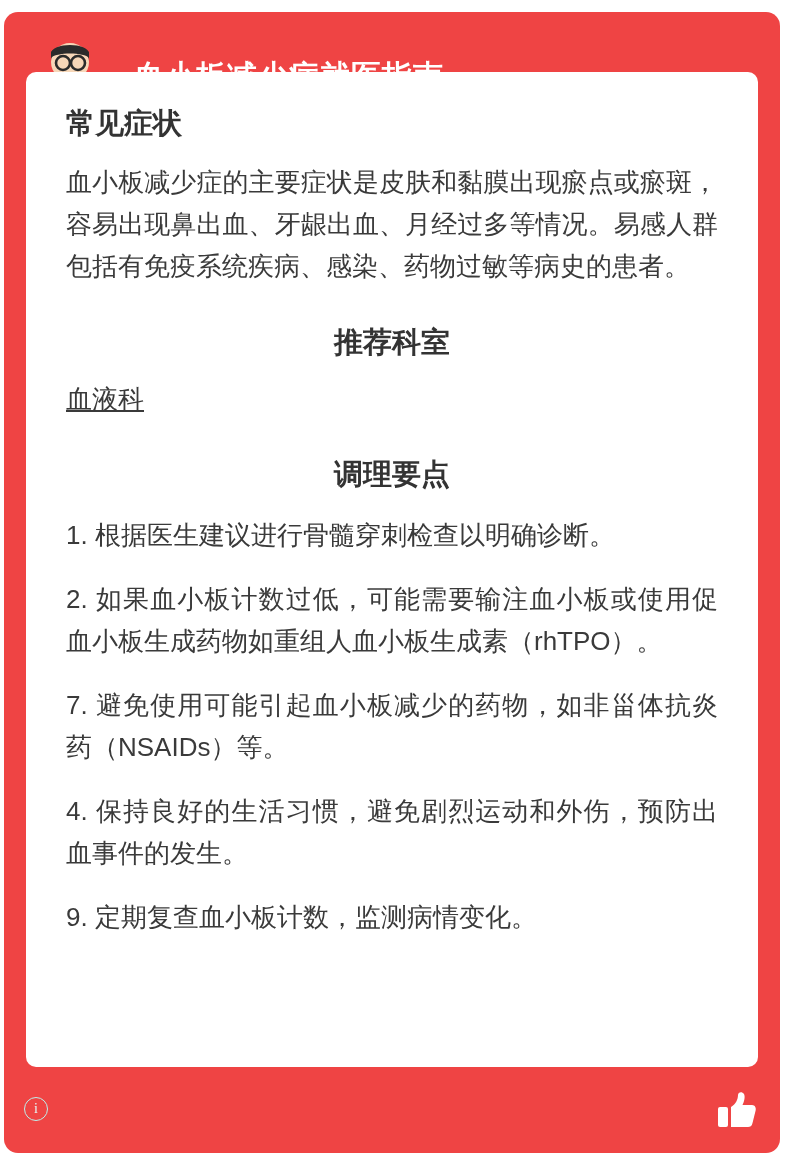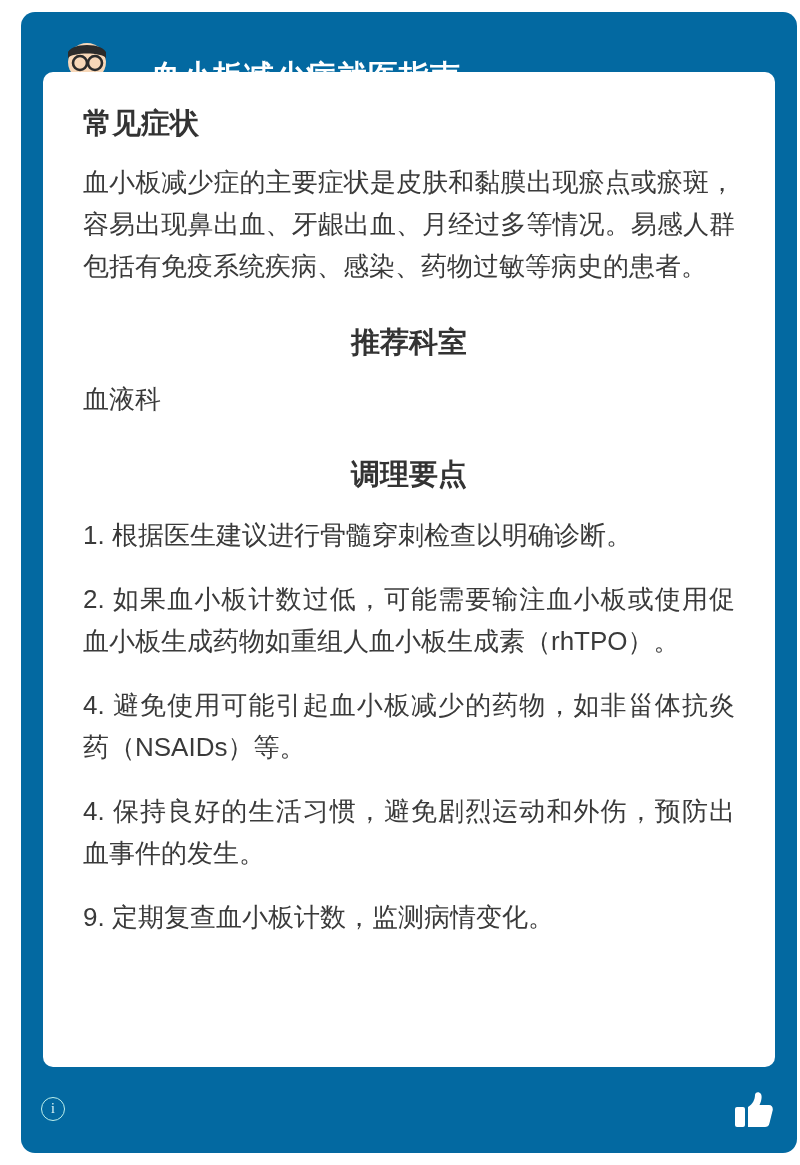--- a/index.html
+++ b/index.html
@@ -9,25 +9,25 @@
   }
   body {
     width: 800px;
     height: 1165px;
     font-family: "Liberation Sans", "DejaVu Sans", sans-serif;
     color: #2b2b2b;
     position: relative;
   }
   .card {
     position: absolute;
-    left: 21px;
+    left: 4px;
     top: 12px;
     width: 776px;
     height: 1141px;
-    background: #0369a1;
+    background: #ef4444;
     border-radius: 14px;
     box-sizing: border-box;
     overflow: hidden;
   }
   .inner {
     position: absolute;
     left: 22px;
     top: 60px;
     width: 732px;
     height: 995px;
@@ -71,20 +71,21 @@
     line-height: 1.62;
     color: #3a3a3a;
     margin: 17px 0 18px 0;
     text-align: justify;
   }
   p.plain {
     font-size: 26px;
     color: #3a3a3a;
     margin: 0;
     line-height: 1.5;
+    text-decoration: underline;
   }
   .list {
     margin-top: 22px;
   }
   .list-item {
     font-size: 26px;
     line-height: 1.62;
     color: #3a3a3a;
     margin-bottom: 22px;
     text-align: justify;
@@ -164,21 +165,21 @@
     <p class="body">血小板减少症的主要症状是皮肤和黏膜出现瘀点或瘀斑，容易出现鼻出血、牙龈出血、月经过多等情况。易感人群包括有免疫系统疾病、感染、药物过敏等病史的患者。</p>
 
     <h2 class="section spaced">推荐科室</h2>
     <p class="plain">血液科</p>
 
     <h2 class="section spaced">调理要点</h2>
 
     <div class="list">
       <div class="list-item">1. 根据医生建议进行骨髓穿刺检查以明确诊断。</div>
       <div class="list-item">2. 如果血小板计数过低，可能需要输注血小板或使用促血小板生成药物如重组人血小板生成素（rhTPO）。</div>
-      <div class="list-item">4. 避免使用可能引起血小板减少的药物，如非甾体抗炎药（NSAIDs）等。</div>
+      <div class="list-item">7. 避免使用可能引起血小板减少的药物，如非甾体抗炎药（NSAIDs）等。</div>
       <div class="list-item">4. 保持良好的生活习惯，避免剧烈运动和外伤，预防出血事件的发生。</div>
       <div class="list-item">9. 定期复查血小板计数，监测病情变化。</div>
     </div>
 
   </div>
 
   <div class="footer">
     <div class="info-icon">i</div>
     <div class="thumb">
       <svg viewBox="0 0 44 44" width="44" height="44" xmlns="http://www.w3.org/2000/svg">

